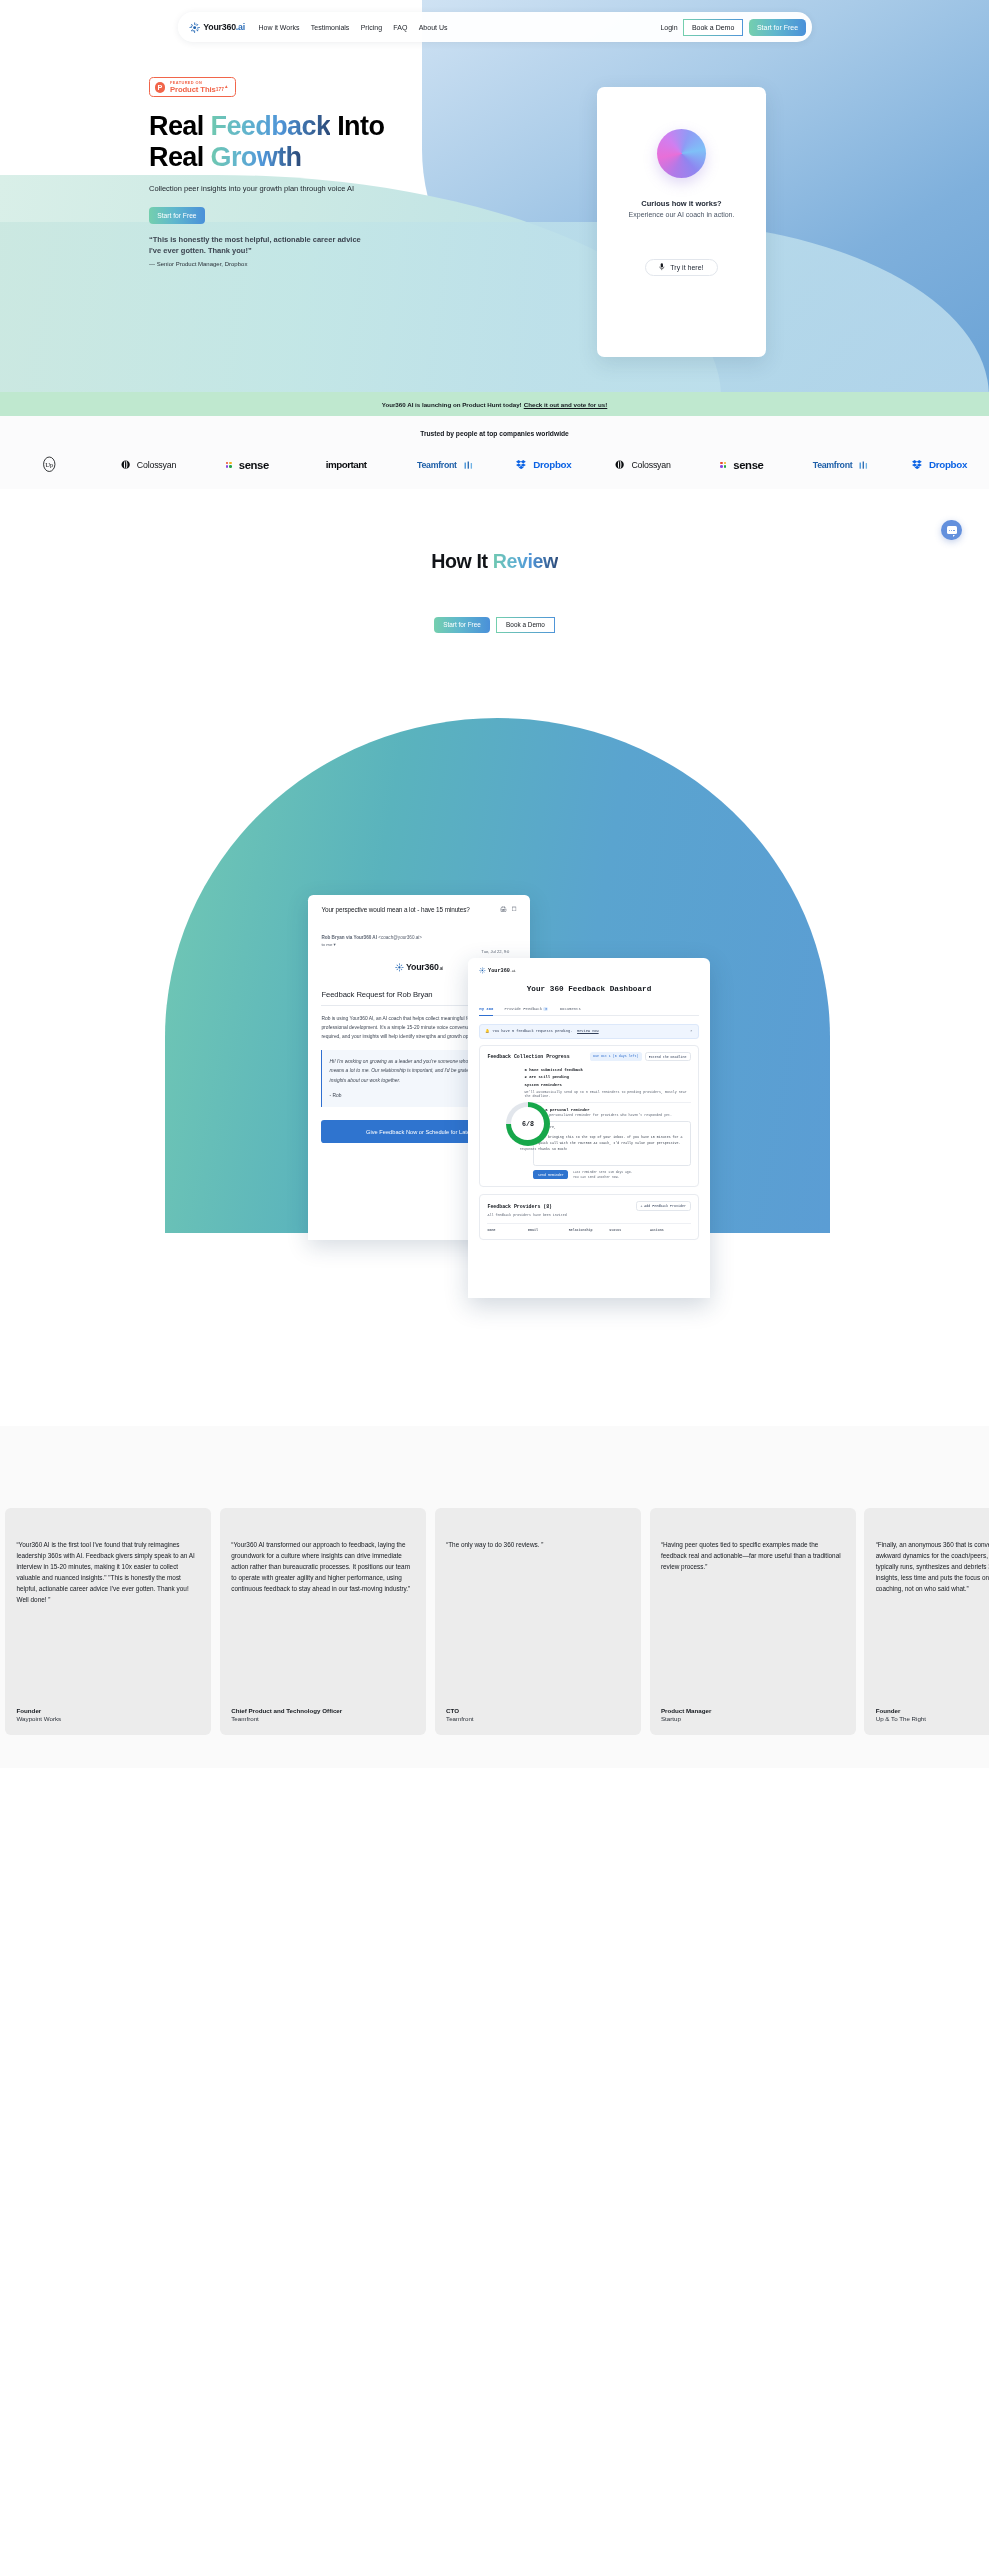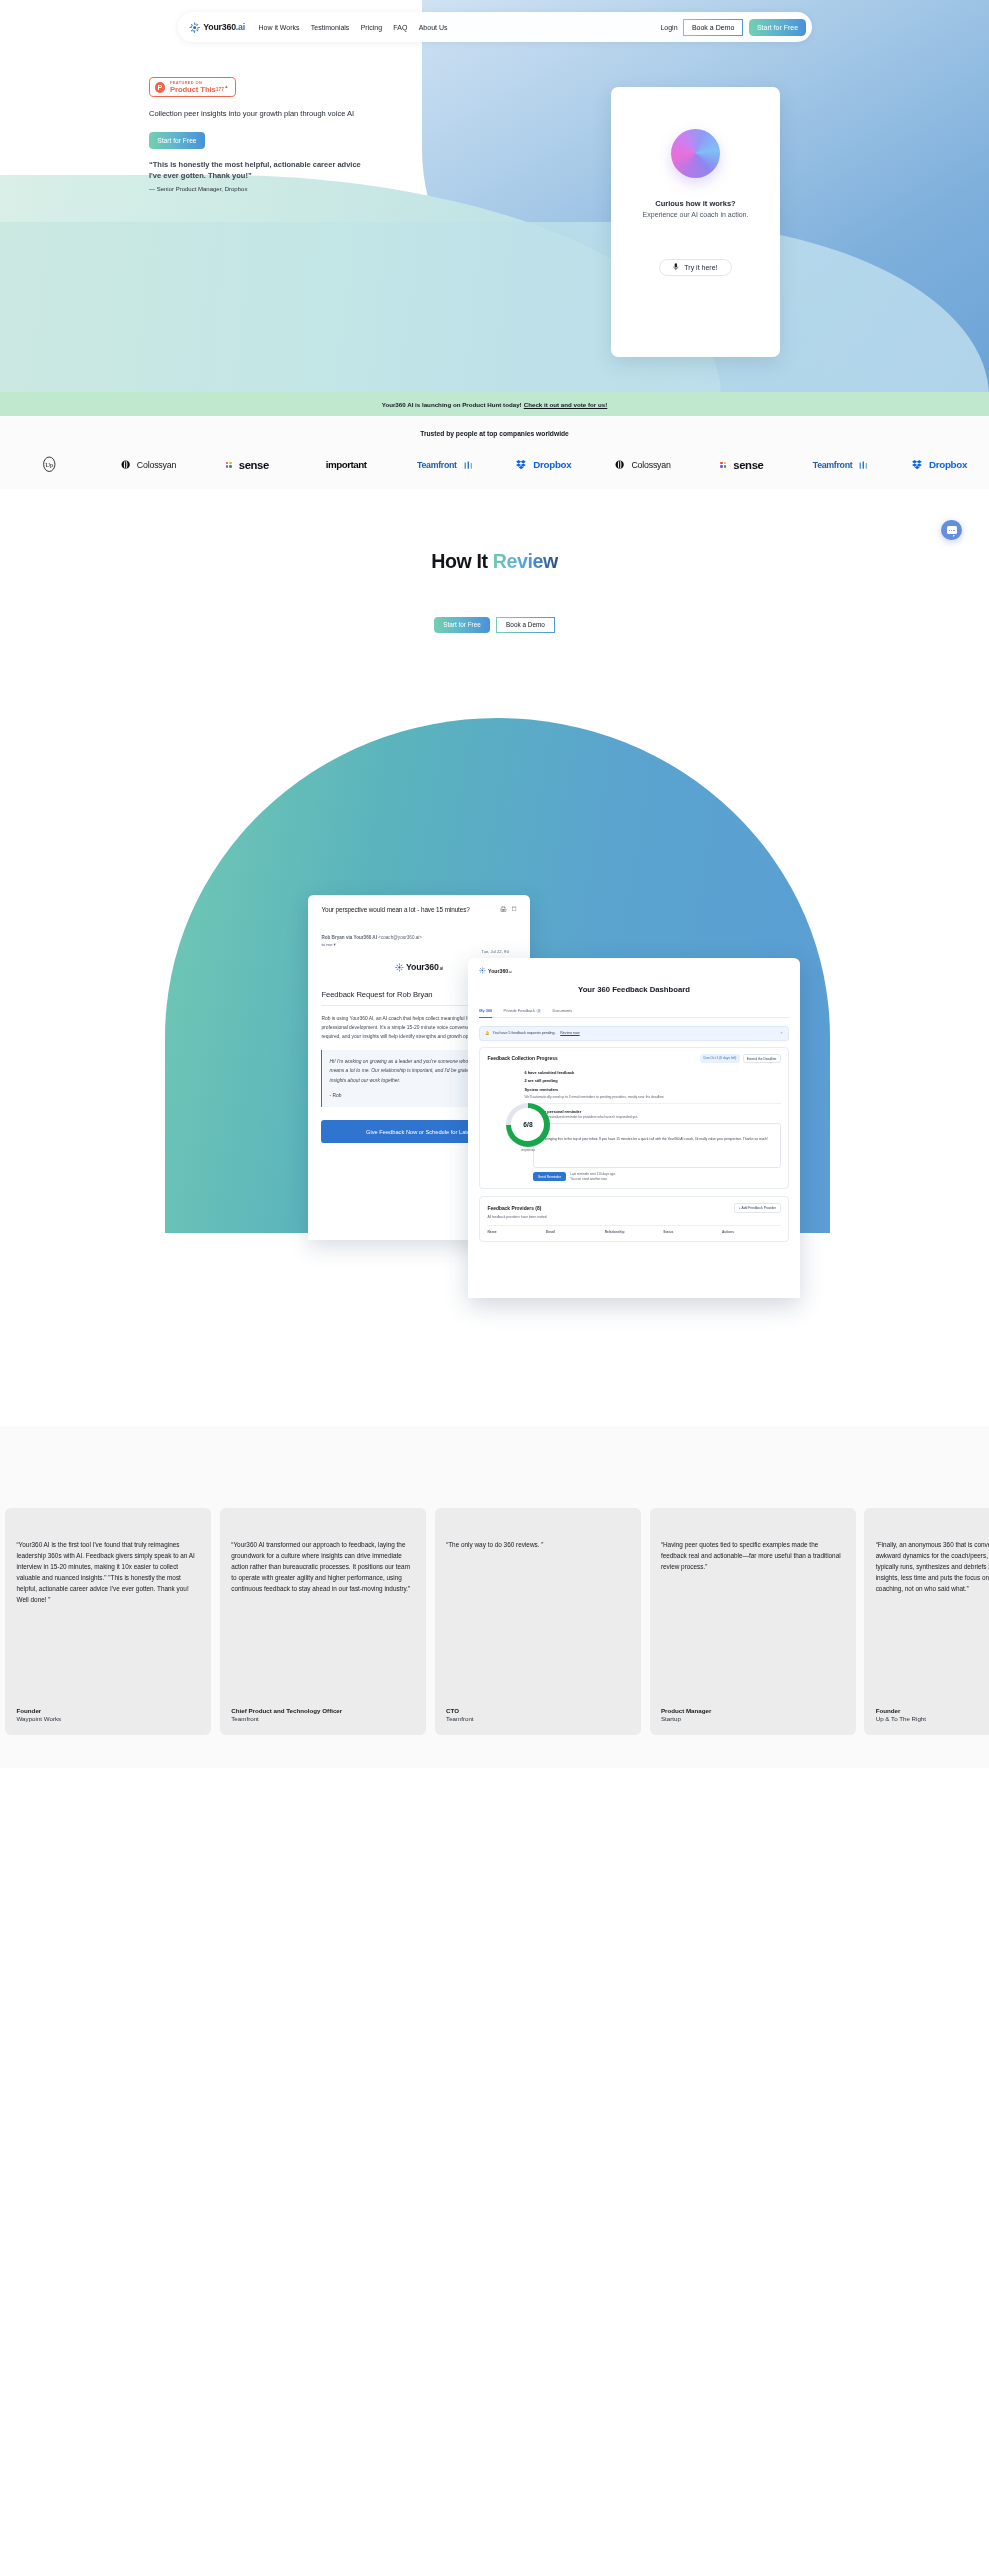--- a/index.html
+++ b/index.html
@@ -92,21 +92,21 @@
   .hero-sub { margin-top:10.3px; font-size:7.5px; line-height:1.55; color:#1d222a; max-width:206px; }
   .hero-cta { margin-top:13px; }
   .btn-hero { height:16.5px; padding:0 8.2px; border-radius:4.1px; font-size:6.7px; color:#fff;
     background:linear-gradient(90deg,#74cfae 0%,#5fb7cd 45%,#4a90d9 100%); }
   .hero-quote { margin-top:10px; }
   .hero-quote p { font-size:7.5px; font-weight:bold; color:#3c4450; line-height:1.5; max-width:216px; }
   .hero-quote .attr { margin-top:4.6px; font-size:6px; color:#2b3139; font-weight:normal; }
 
   
   .demo-card {
-    position:absolute; right:209px; top:87px; width:169px; height:270px; z-index:12;
+    position:absolute; right:223px; top:87px; width:169px; height:270px; z-index:12;
     background:#fff; border-radius:7.2px; box-shadow:0 6.2px 20.6px rgba(30,60,95,.13);
     display:flex; flex-direction:column; align-items:center; padding-top:42px;
   }
   .orb { width:49px; height:49px; border-radius:50%;
     background:conic-gradient(from 200deg,#b07ae8,#e86fd8,#cf7ff0,#8f9bf5,#7fc0f7,#8e86f0,#b07ae8);
     box-shadow:0 5.2px 13.4px rgba(140,110,220,.28); }
   .demo-h { margin-top:20.6px; font-size:7.5px; font-weight:bold; color:#1b2330; }
   .demo-p { margin-top:3.1px; font-size:7px; color:#4a5564; }
   .demo-btn {
     margin-top:41px; height:17.5px; padding:0 13.4px; border-radius:10.3px; background:#fff;
@@ -180,22 +180,22 @@
   .email-logo-t { font-size:8.8px; font-weight:bold; color:#15181d; letter-spacing:-0.2px; }
   .email-h { margin-top:17.5px; font-size:7.7px; color:#1a1f27; letter-spacing:-0.1px; }
   .email-rule { margin-top:6.2px; height:0.5px; background:#e6e9ee; }
   .email-body { margin-top:8.2px; font-size:4.9px; line-height:1.85; color:#3d4552; }
   .email-quote { margin-top:9.3px; background:#f3f7fc; border-left:1.5px solid #2f6fd0; padding:7.2px 7.2px;
     font-size:4.9px; line-height:1.85; color:#3d4552; font-style:italic; }
   .email-btn { margin-top:13.4px; width:100%; height:23px; background:#2f74cf; color:#fff;
     border-radius:3.1px; font-size:5.7px; display:flex; align-items:center; justify-content:center; }
 
   .dash-card {
-    position:absolute; left:468px; top:325px; width:332px; height:340px; background:#fff;
-    border-radius:6.2px 6.2px 0 0; box-shadow:0 7.2px 25px rgba(25,55,90,.2); overflow:hidden; padding:9.3px 11.3px;
+    position:absolute; left:468px; top:325px; width:242px; height:340px; background:#fff;
+    border-radius:6.2px 6.2px 0 0; box-shadow:0 7.2px 25px rgba(25,55,90,.2); overflow:hidden; padding:9.3px 11.3px;font-family:Liberation Mono, monospace;
   }
   .dash-brand { display:flex; align-items:center; gap:2.1px; }
   .dash-brand-t { font-size:5.2px; font-weight:bold; color:#15181d; }
   .dash-title { margin-top:11.3px; text-align:center; font-size:7.7px; font-weight:bold; color:#12161c; }
   .dash-tabs { margin-top:13.4px; display:flex; gap:11.3px; font-size:3.9px; color:#5c6472;
     border-bottom:0.5px solid #e8ebf0; padding-bottom:4.6px; }
   .dash-tabs .on { color:#2f6fd0; font-weight:bold; position:relative; }
   .dash-tabs .on:after { content:""; position:absolute; left:0; right:0; bottom:-5.2px; height:1px; background:#2f6fd0; }
   .dash-badge { background:#dbe9fb; color:#2f6fd0; border-radius:3.1px; padding:0 1.5px; margin-left:1.5px; font-size:3.3px; }
   .dash-alert { margin-top:8.2px; background:#eff5fe; border:0.5px solid #dce8fa; border-radius:3.1px;
@@ -302,20 +302,24 @@
 
     <div class="hero-copy">
       <div class="ph-badge">
         <span class="ph-logo">P</span>
         <span class="ph-txt">
           <span class="ph-feat">FEATURED ON</span>
           <span class="ph-name">Product This</span><span class="ph-count">177</span><span class="ph-tri">▲</span>
         </span>
       </div>
 
+      <h1 class="hero-title">
+        <span><span>Real </span><span class="grad-text">Feedback</span><span> Into</span></span><br>
+        <span><span>Real </span><span class="grad-text">Growth</span></span>
+      </h1>
 
       <p class="hero-sub">Collection peer insights into your growth plan through voice AI</p>
 
       <div class="hero-cta">
         <button class="btn btn-hero">Start for Free</button>
       </div>
 
       <div class="hero-quote">
         <p>“This is honestly the most helpful, actionable career advice I've ever gotten. Thank you!”</p>
         <div class="attr">— Senior Product Manager, Dropbox</div>

